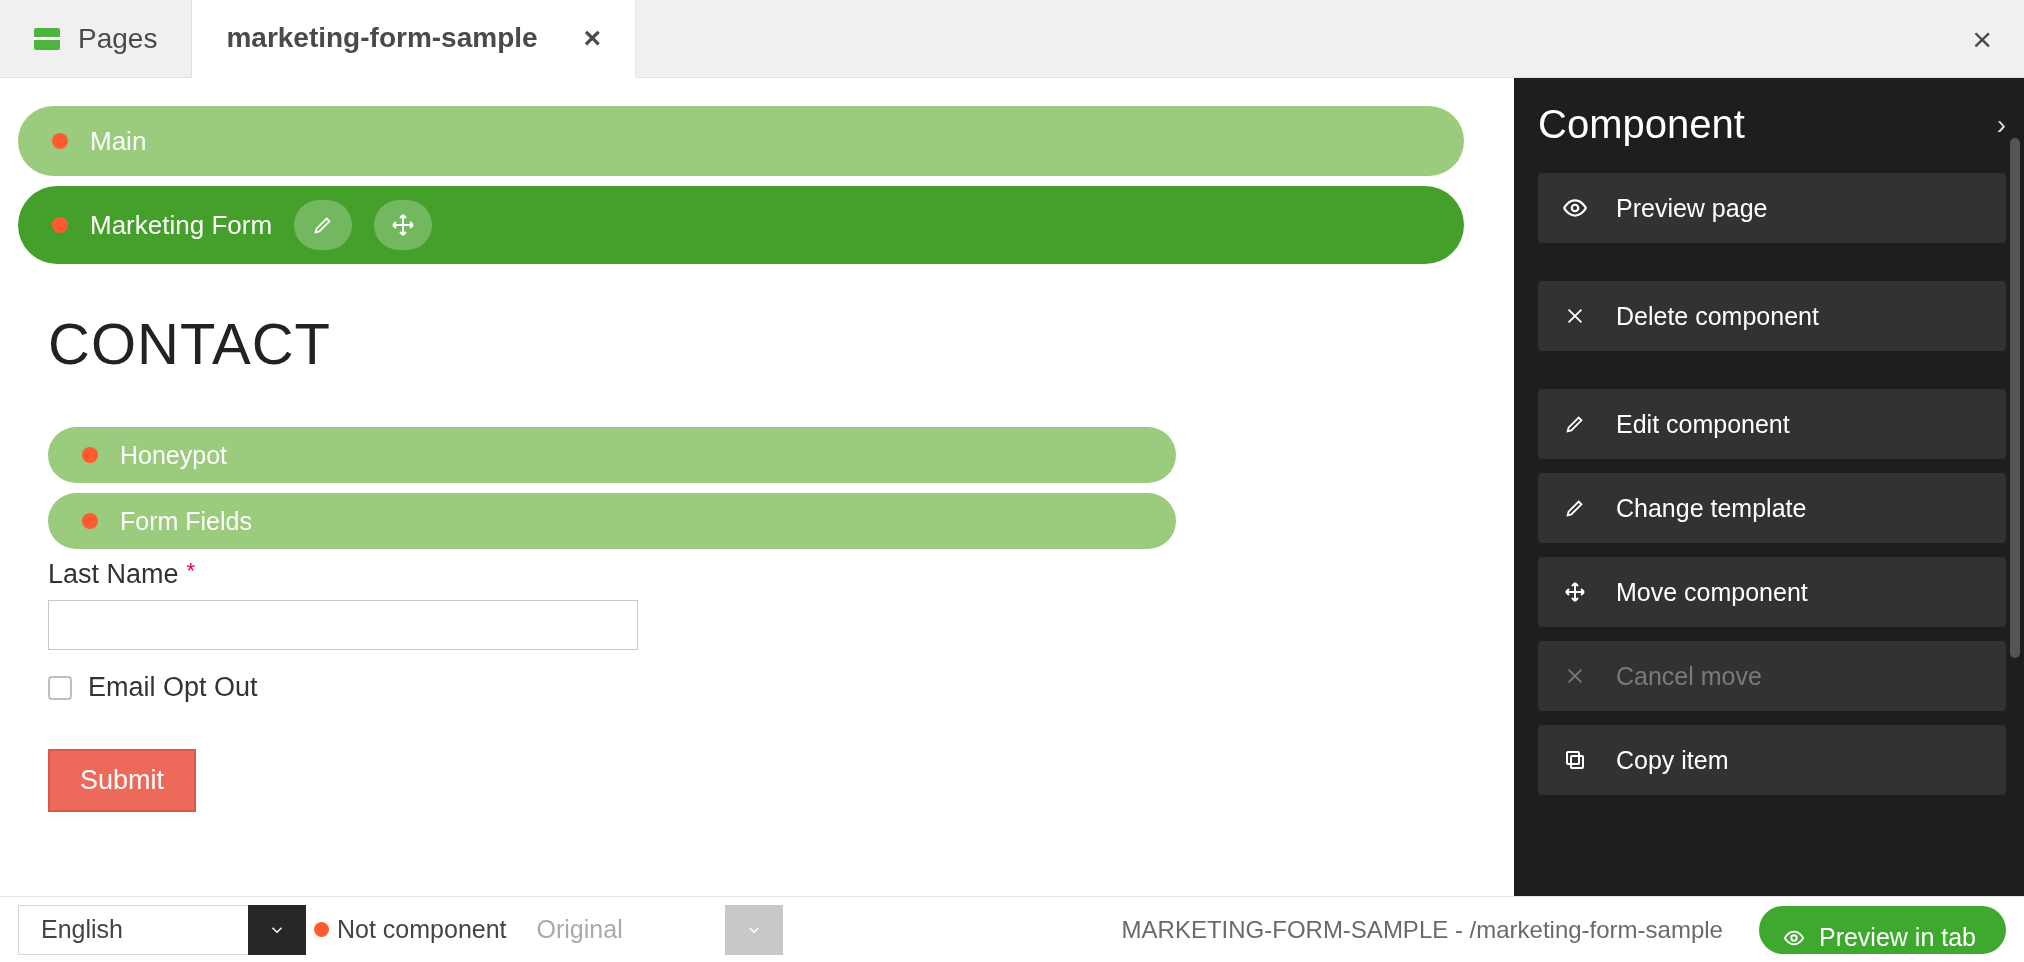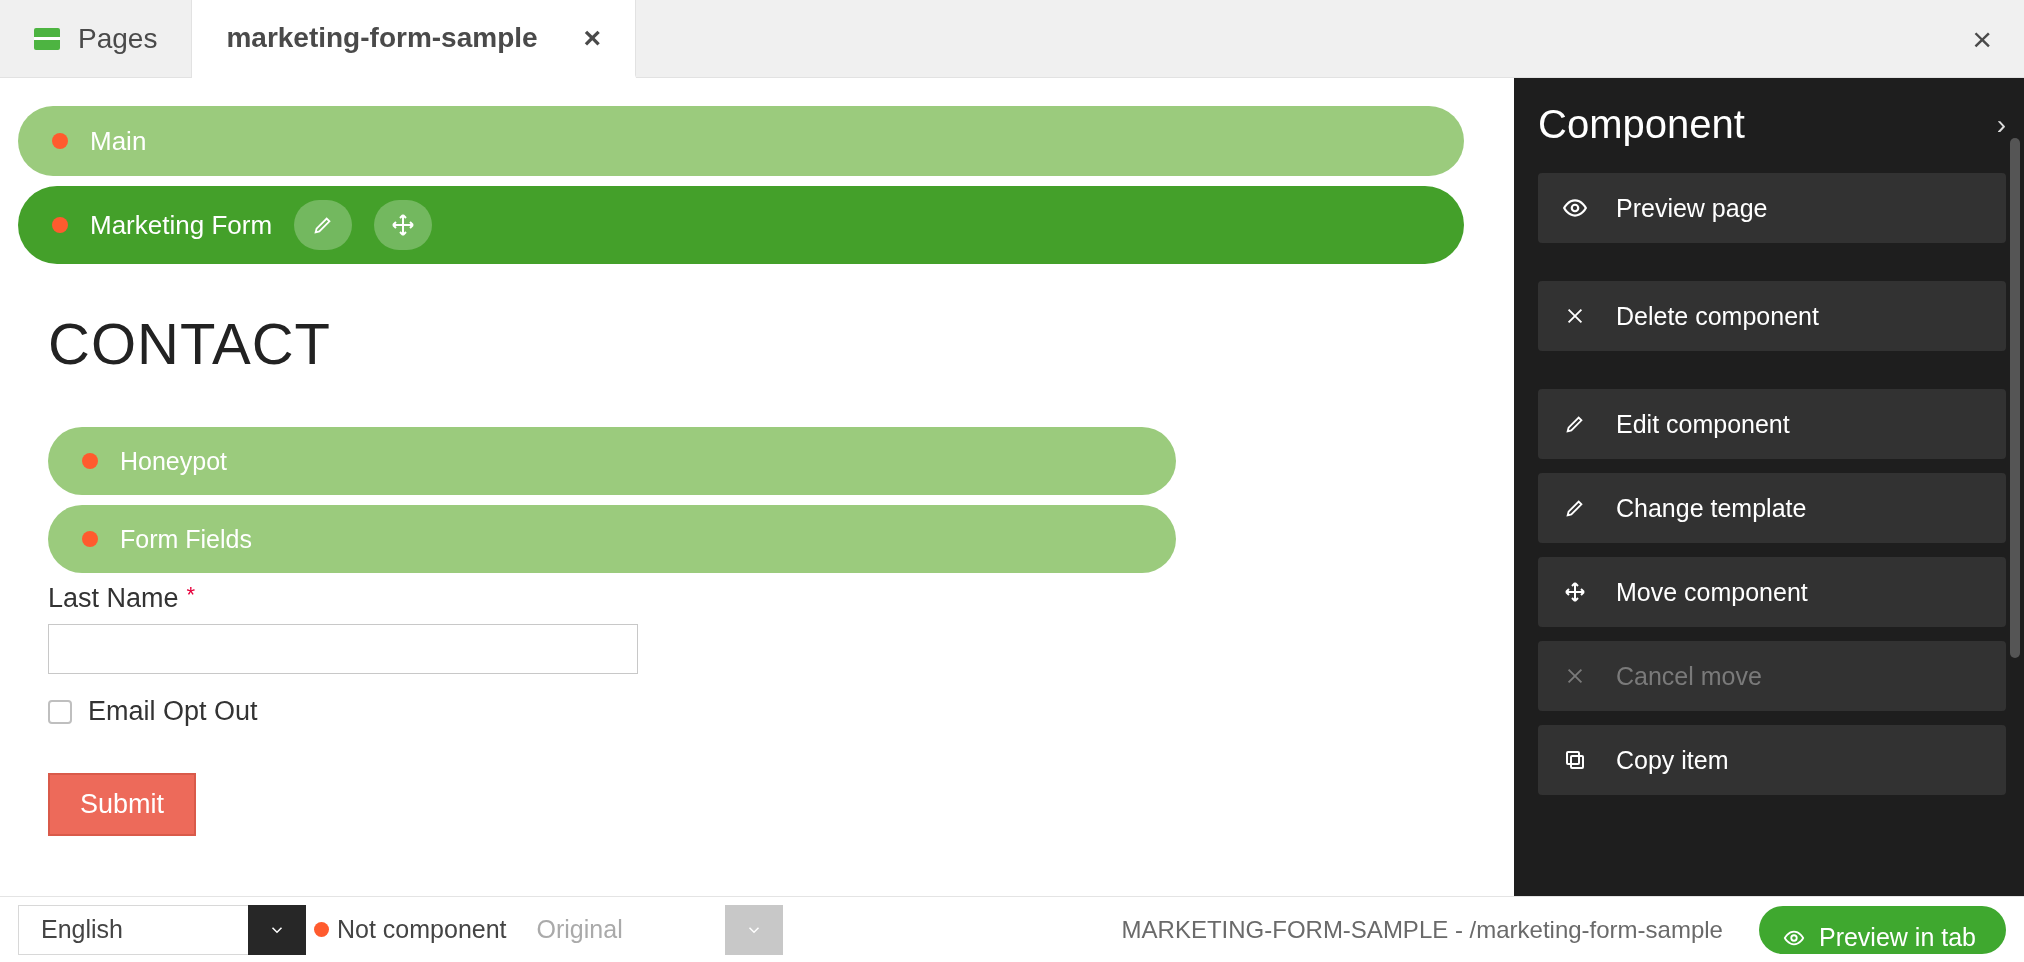--- a/index.html
+++ b/index.html
@@ -93,21 +93,21 @@
 
   .heading {
     font-size: 58px;
     font-weight: 400;
     color: #222;
     margin: 46px 0 50px 30px;
     letter-spacing: 1px;
   }
 
   .subpills { width: 1160px; max-width: 78%; margin-left: 30px; }
-  .subpills .pill.light { height: 68px; border-radius: 36px; font-size: 25px; }
+  .subpills .pill.light { height: 56px; border-radius: 36px; font-size: 25px; }
 
   .field-area { margin-left: 30px; margin-top: 6px; }
   .field-label { font-size: 27px; color: #333; display: inline-flex; align-items: center; gap: 8px; }
   .field-label .req { color: #e6003c; font-size: 22px; position: relative; top: -4px; }
   .text-input {
     display: block;
     width: 590px; height: 50px;
     border: 1px solid #c8c8c8;
     margin-top: 10px;
     font-size: 22px;

